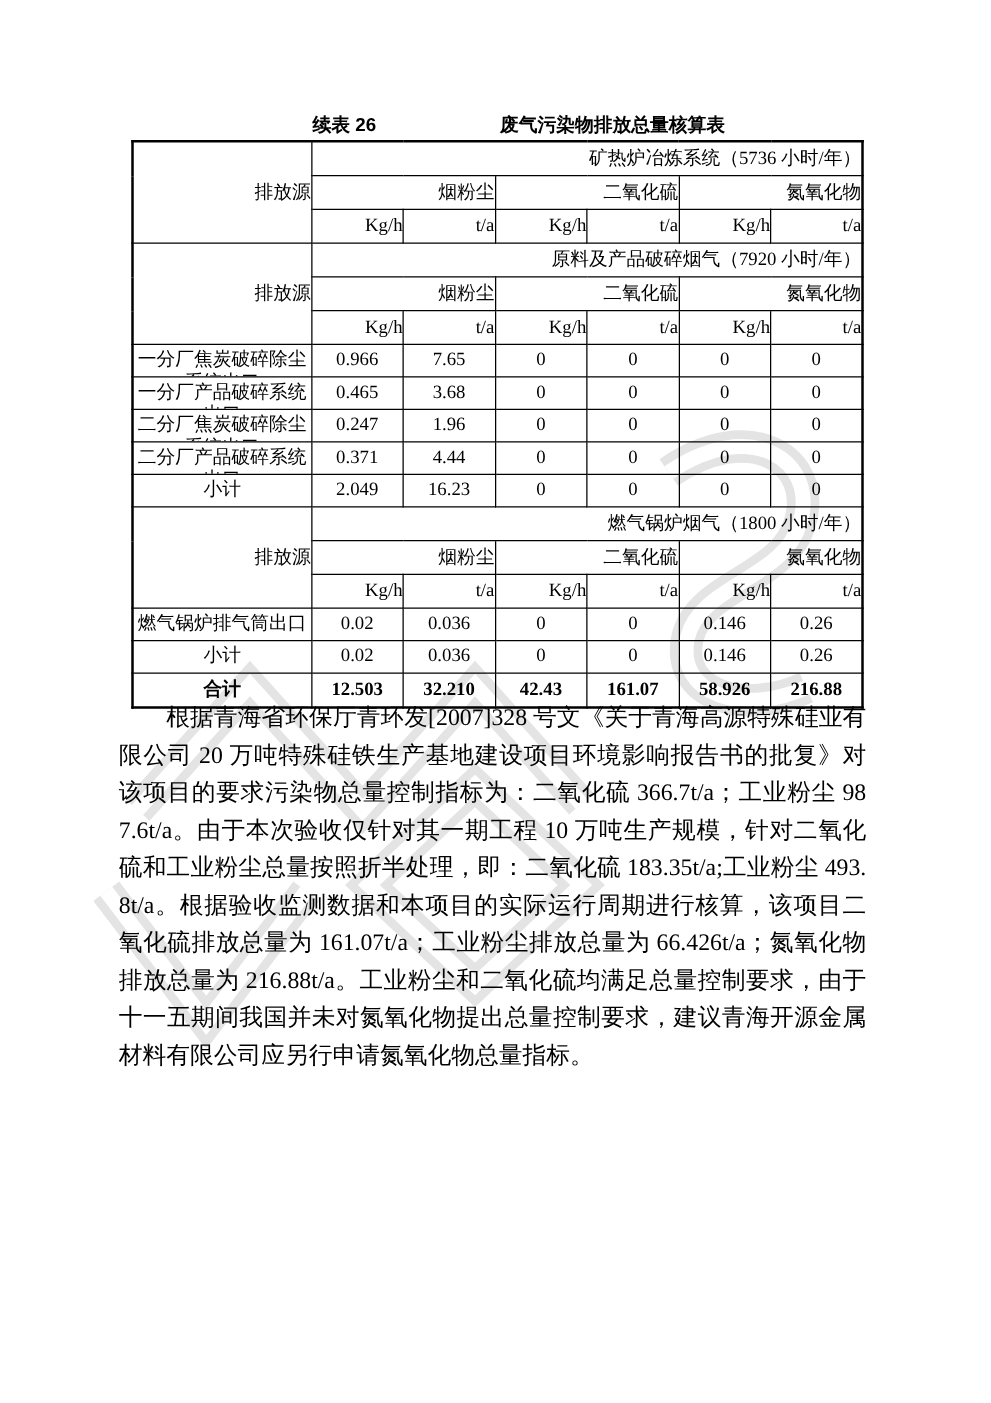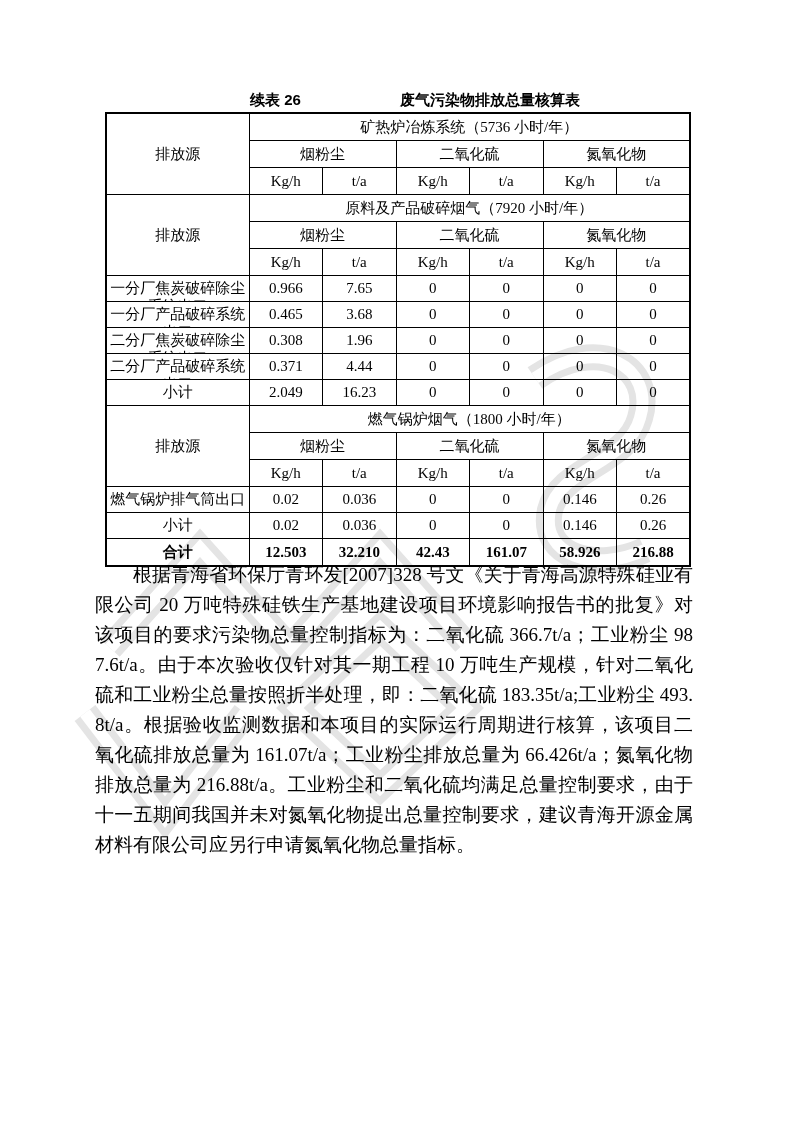--- a/index.html
+++ b/index.html
@@ -11,21 +11,21 @@
   .caption{position:absolute;top:91px;left:95px;width:598px;height:19px;z-index:2;
            font-family:"Liberation Sans","DejaVu Sans",sans-serif;font-weight:bold;font-size:15px;}
   .cap-prefix{position:absolute;left:155px;top:0;}
   .cap-title{position:absolute;left:395px;top:0;transform:translateX(-50%);white-space:nowrap;}
   
   table.emis{position:absolute;top:112px;left:105px;width:584px;z-index:1;
              border-collapse:collapse;table-layout:fixed;background:transparent;
              font-size:15px;text-align:center;}
   table.emis{border:2px solid #000;}
   table.emis td{border:1px solid #000;padding:0;vertical-align:middle;line-height:1.25;}
-  tr.hrow td{height:26px;}
+  tr.hrow td{height:26px;text-align:right;}
   tr.drow td{height:25px;}
   tr.total td{height:26px;font-weight:bold;margin-left:12px;}
   td .clip{height:25px;overflow:hidden;line-height:18px;padding-top:3px;
            box-sizing:border-box;word-break:break-all;}
   
   .body-text{position:absolute;top:560px;left:95px;width:598px;z-index:1;margin:0;
              font-size:19px;line-height:30px;text-align:justify;text-indent:2em;
              word-break:break-all;}
   
   .page-number{position:absolute;top:1036px;left:0;width:793px;text-align:center;
@@ -122,21 +122,21 @@
         <td>3.68</td>
         <td>0</td>
         <td>0</td>
         <td>0</td>
         <td>0</td>
       </tr>
       <tr class="drow">
         <td>
             <div class="clip">二分厂焦炭破碎除尘系统出口</div>
           </td>
-        <td>0.308</td>
+        <td>0.247</td>
         <td>1.96</td>
         <td>0</td>
         <td>0</td>
         <td>0</td>
         <td>0</td>
       </tr>
       <tr class="drow">
         <td>
             <div class="clip">二分厂产品破碎系统出口</div>
           </td>

